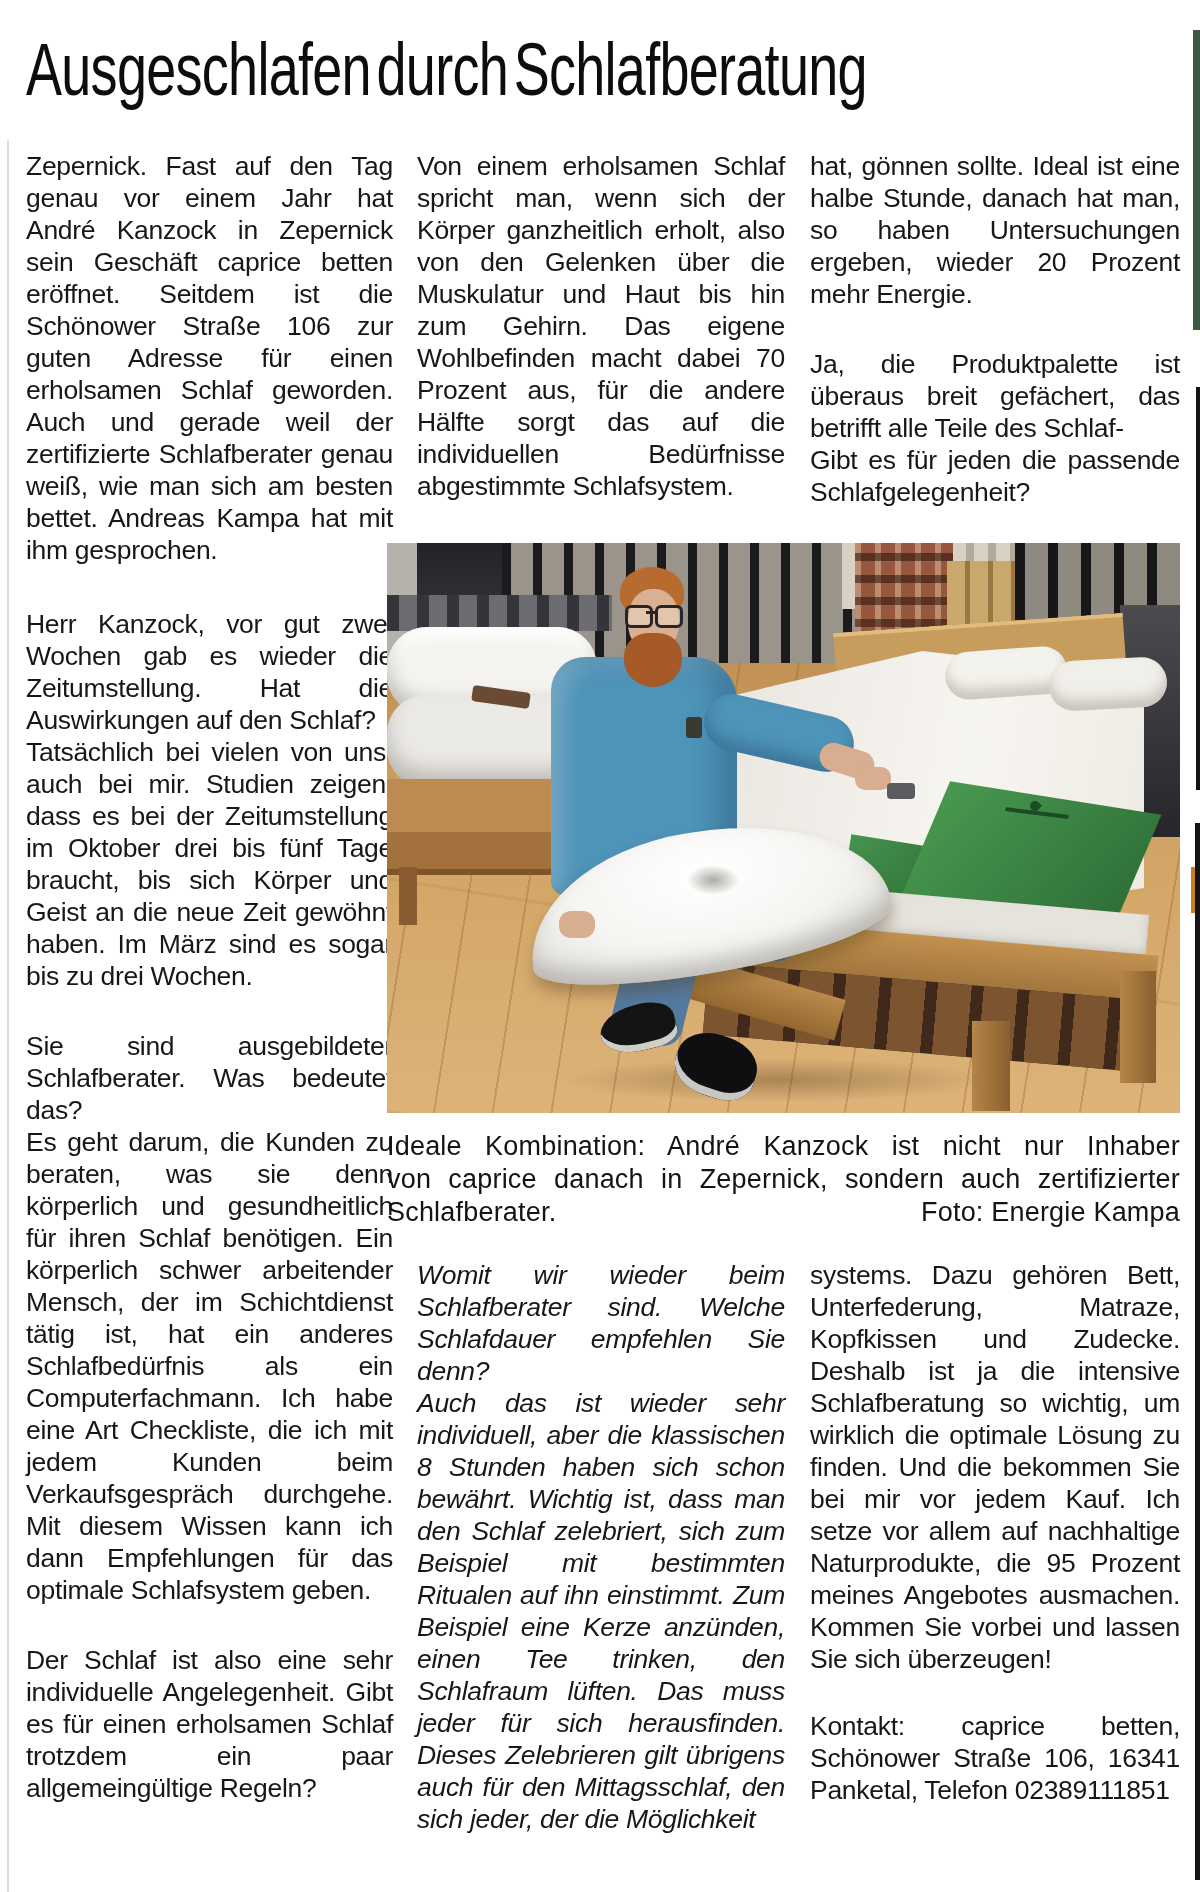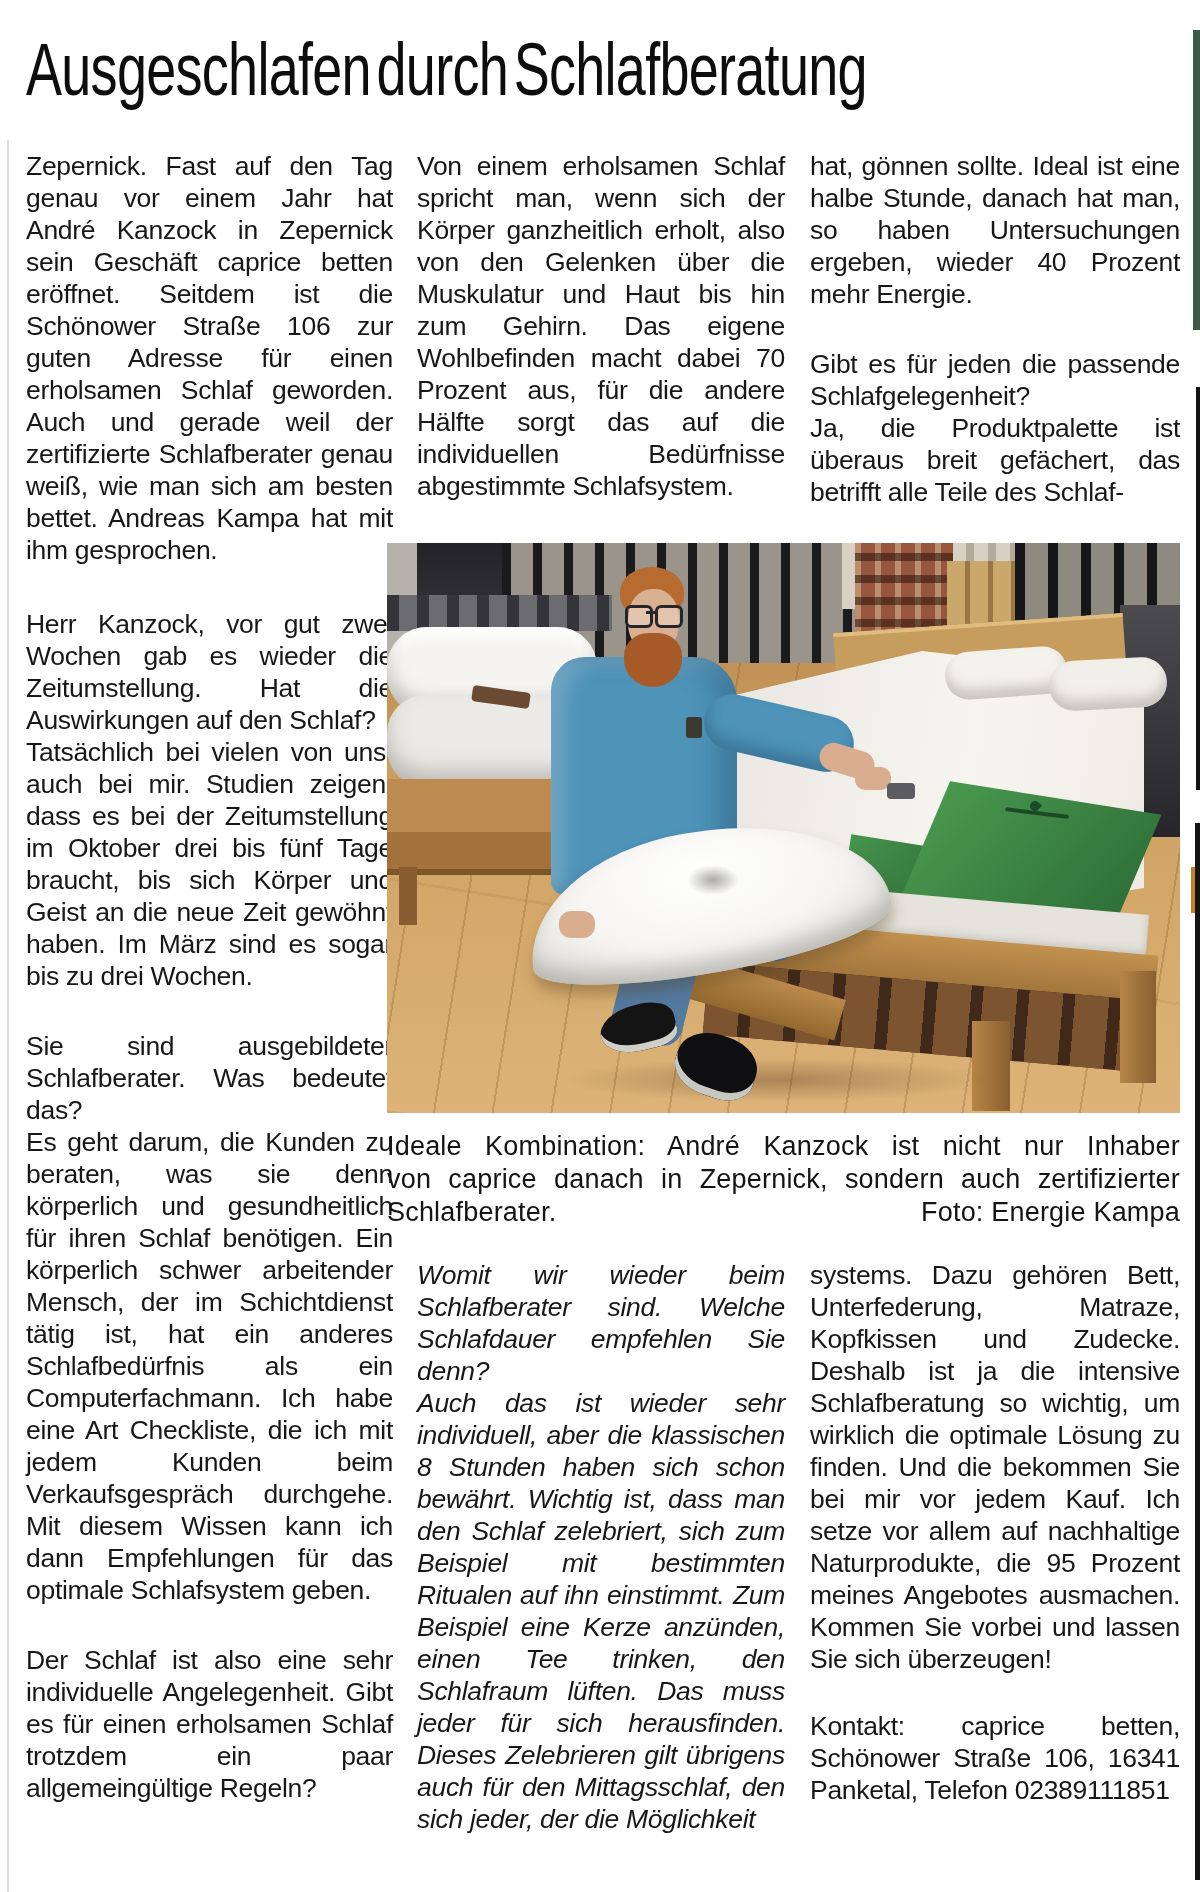--- a/index.html
+++ b/index.html
@@ -168,23 +168,23 @@
     <p>Sie sind ausgebildeter Schlafberater. Was bedeutet das?</p>
     <p class="gap-md">Es geht darum, die Kunden zu beraten, was sie denn körperlich und gesundheitlich für ihren Schlaf benötigen. Ein körperlich schwer arbeitender Mensch, der im Schichtdienst tätig ist, hat ein anderes Schlafbedürfnis als ein Computerfachmann. Ich habe eine Art Checkliste, die ich mit jedem Kunden beim Verkaufsgespräch durchgehe. Mit diesem Wissen kann ich dann Empfehlungen für das optimale Schlafsystem geben.</p>
     <p>Der Schlaf ist also eine sehr individuelle Angelegenheit. Gibt es für einen erholsamen Schlaf trotzdem ein paar allgemeingültige Regeln?</p>
   </div>
 
   <div class="col" id="col2">
     <p>Von einem erholsamen Schlaf spricht man, wenn sich der Körper ganzheitlich erholt, also von den Gelenken über die Muskulatur und Haut bis hin zum Gehirn. Das eigene Wohlbefinden macht dabei 70 Prozent aus, für die andere Hälfte sorgt das auf die individuellen Bedürfnisse abgestimmte Schlafsystem.</p>
   </div>
 
   <div class="col" id="col3">
-    <p class="gap-md">hat, gönnen sollte. Ideal ist eine halbe Stunde, danach hat man, so haben Untersuchungen ergeben, wieder 40 Prozent mehr Energie.</p>
+    <p class="gap-md">hat, gönnen sollte. Ideal ist eine halbe Stunde, danach hat man, so haben Untersuchungen ergeben, wieder 20 Prozent mehr Energie.</p>
+    <p>Ja, die Produktpalette ist überaus breit gefächert, das betrifft alle Teile des Schlaf-</p>
     <p>Gibt es für jeden die passende Schlafgelegenheit?</p>
-    <p>Ja, die Produktpalette ist überaus breit gefächert, das betrifft alle Teile des Schlaf-</p>
   </div>
 
   <div id="photo">
     <div class="ph-wall-left"></div>
     <div class="ph-floor"></div>
     <div class="ph-frame-tl"></div>
     <div class="ph-rail-a"></div>
     <div class="ph-sofa-striped"></div>
     <div class="ph-plaid"></div>
     <div class="ph-slatbench"></div>

